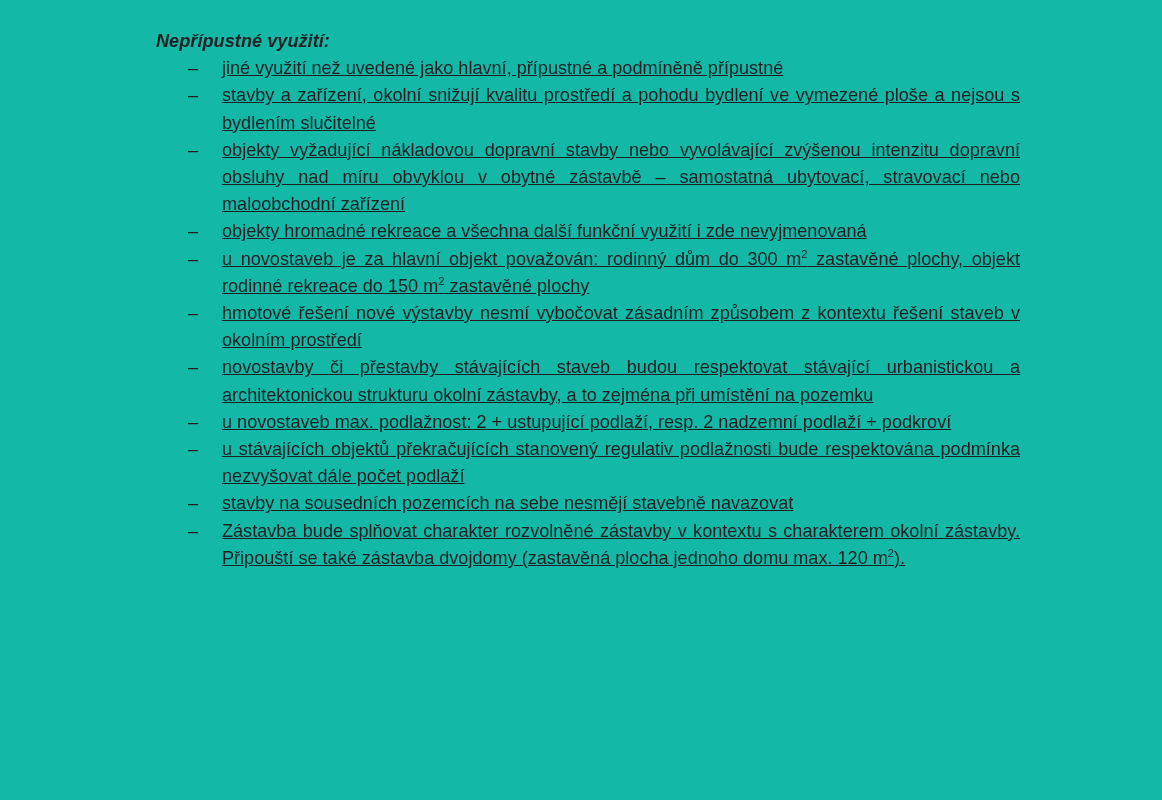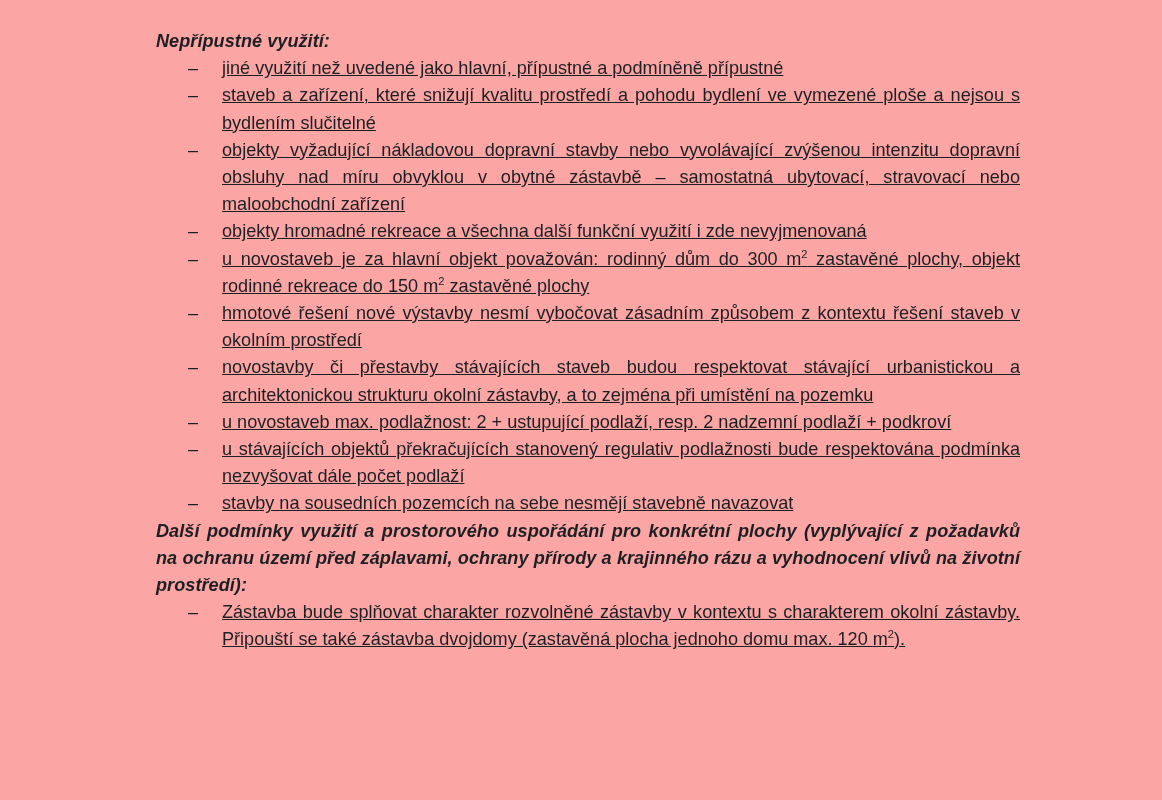--- a/index.html
+++ b/index.html
@@ -13,21 +13,21 @@
     overflow: hidden;
     font-family: "Liberation Sans", sans-serif;
     color: #1d1f23;
     -webkit-font-smoothing: antialiased;
   }
 
   #page {
     position: relative;
     width: 1162px;
     height: 800px;
-    background: #fca5a5;
+    background: #14b8a6;
   }
 
   
   #doc {
     position: absolute;
     left: 156px;
     top: 28px;
     width: 864px;
   }
 
@@ -109,21 +109,21 @@
 
     <div class="heading">Nepřípustné využití:</div>
 
     <ul class="bullets">
       <li class="bullet flush">
         <span class="dash">–</span>
         <span class="btext">jiné využití než uvedené jako hlavní, přípustné a podmíněně přípustné</span>
       </li>
       <li class="bullet flush">
         <span class="dash">–</span>
-        <span class="btext">staveb a zařízení, které snižují kvalitu prostředí a pohodu bydlení ve vymezené ploše a nejsou s bydlením slučitelné</span>
+        <span class="btext">stavby a zařízení, okolní snižují kvalitu prostředí a pohodu bydlení ve vymezené ploše a nejsou s bydlením slučitelné</span>
       </li>
       <li class="bullet flush">
         <span class="dash">–</span>
         <span class="btext">objekty vyžadující nákladovou dopravní stavby nebo vyvolávající zvýšenou intenzitu dopravní obsluhy nad míru obvyklou v obytné zástavbě – samostatná ubytovací, stravovací nebo maloobchodní zařízení</span>
       </li>
       <li class="bullet flush">
         <span class="dash">–</span>
         <span class="btext">objekty hromadné rekreace a všechna další funkční využití i zde nevyjmenovaná</span>
       </li>
     </ul>
@@ -149,21 +149,20 @@
       <li class="bullet flush">
         <span class="dash">–</span>
         <span class="btext">u stávajících objektů překračujících stanovený regulativ podlažnosti bude respektována podmínka nezvyšovat dále počet podlaží</span>
       </li>
       <li class="bullet flush">
         <span class="dash">–</span>
         <span class="btext">stavby na sousedních pozemcích na sebe nesmějí stavebně navazovat</span>
       </li>
     </ul>
 
-    <div class="heading-para">Další podmínky využití a prostorového uspořádání pro konkrétní plochy (vyplývající z požadavků na ochranu území před záplavami, ochrany přírody a krajinného rázu a vyhodnocení vlivů na životní prostředí):</div>
 
 
     <ul class="bullets">
       <li class="bullet flush">
         <span class="dash">–</span>
         <span class="btext">Zástavba bude splňovat charakter rozvolněné zástavby v kontextu s charakterem okolní zástavby. Připouští se také zástavba dvojdomy (zastavěná plocha jednoho domu max. 120 <span class="nowrapword">m<sup>2</sup></span>).</span>
       </li>
     </ul>
 
   </div>

